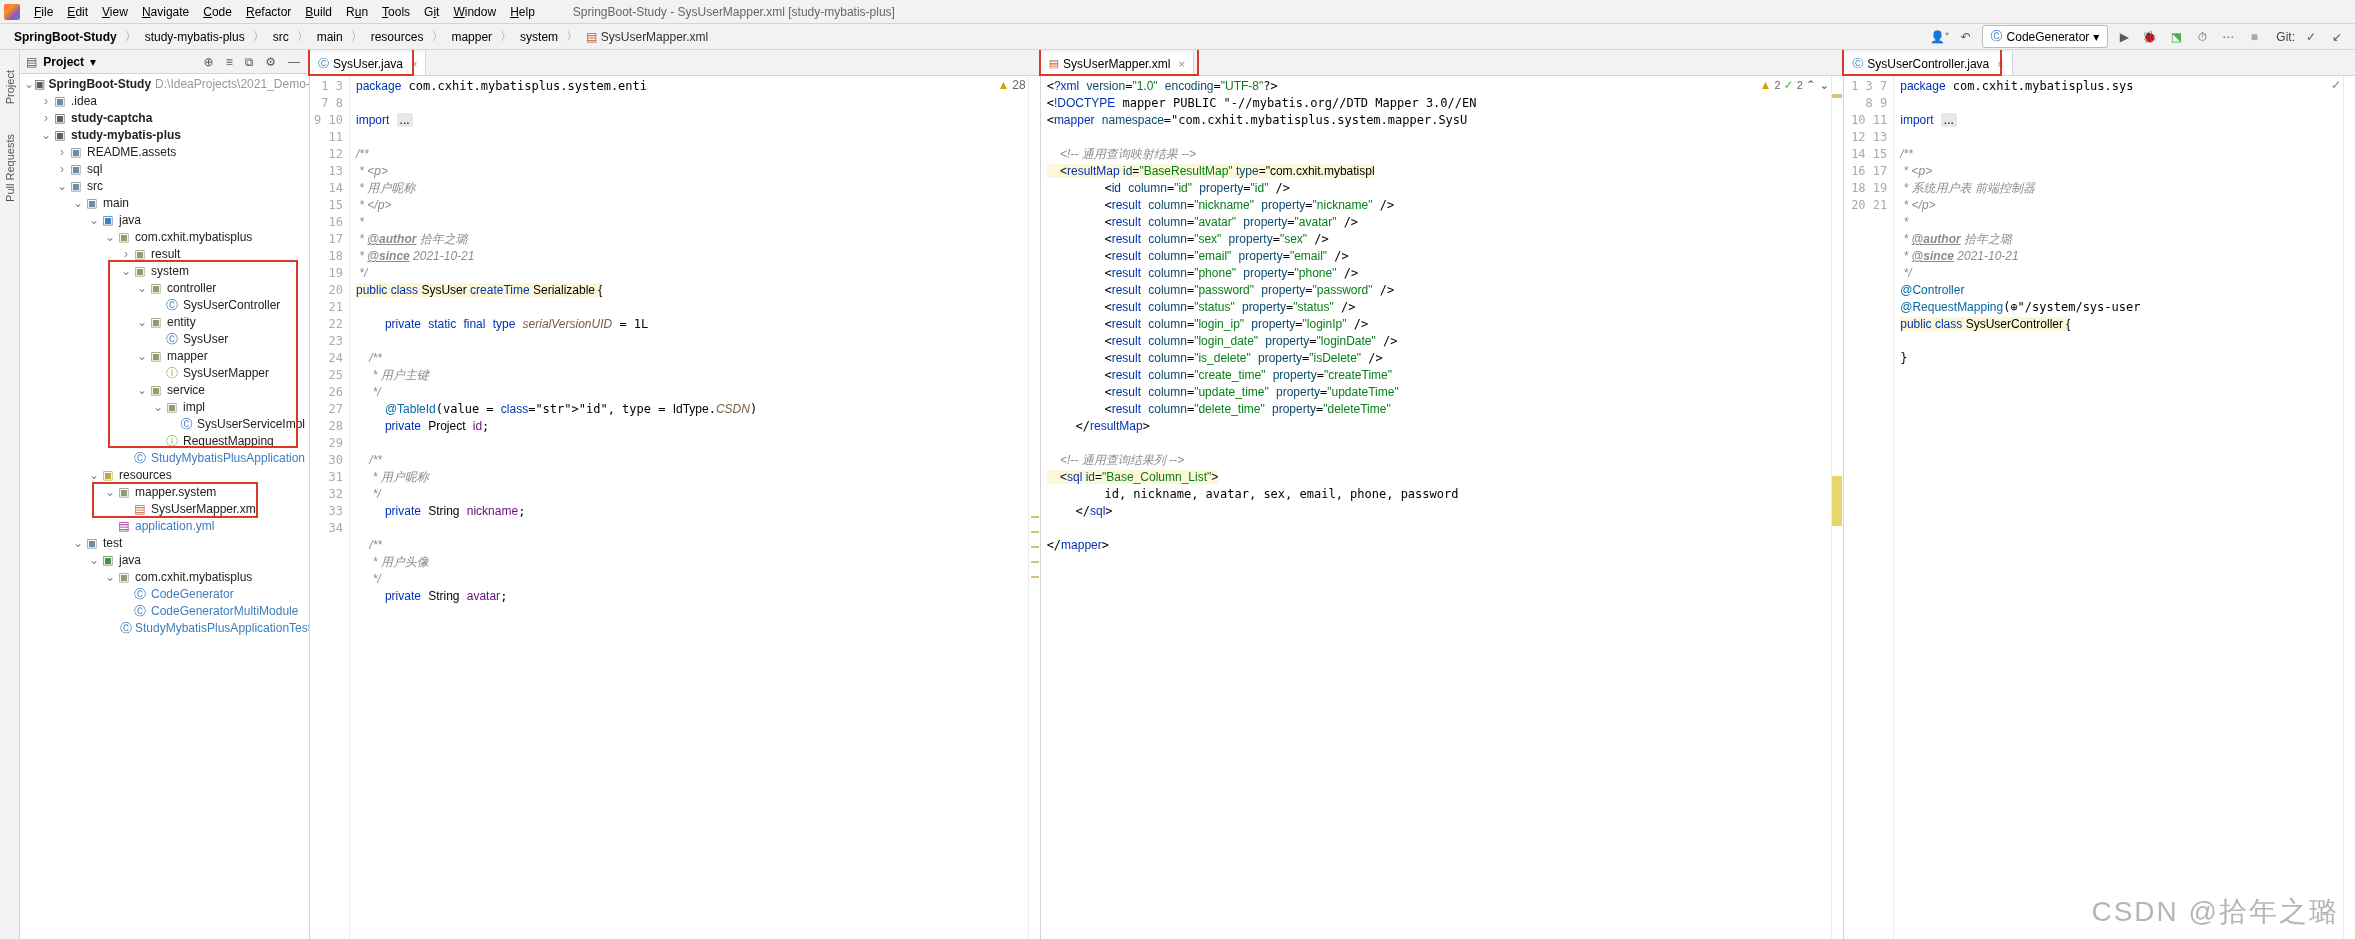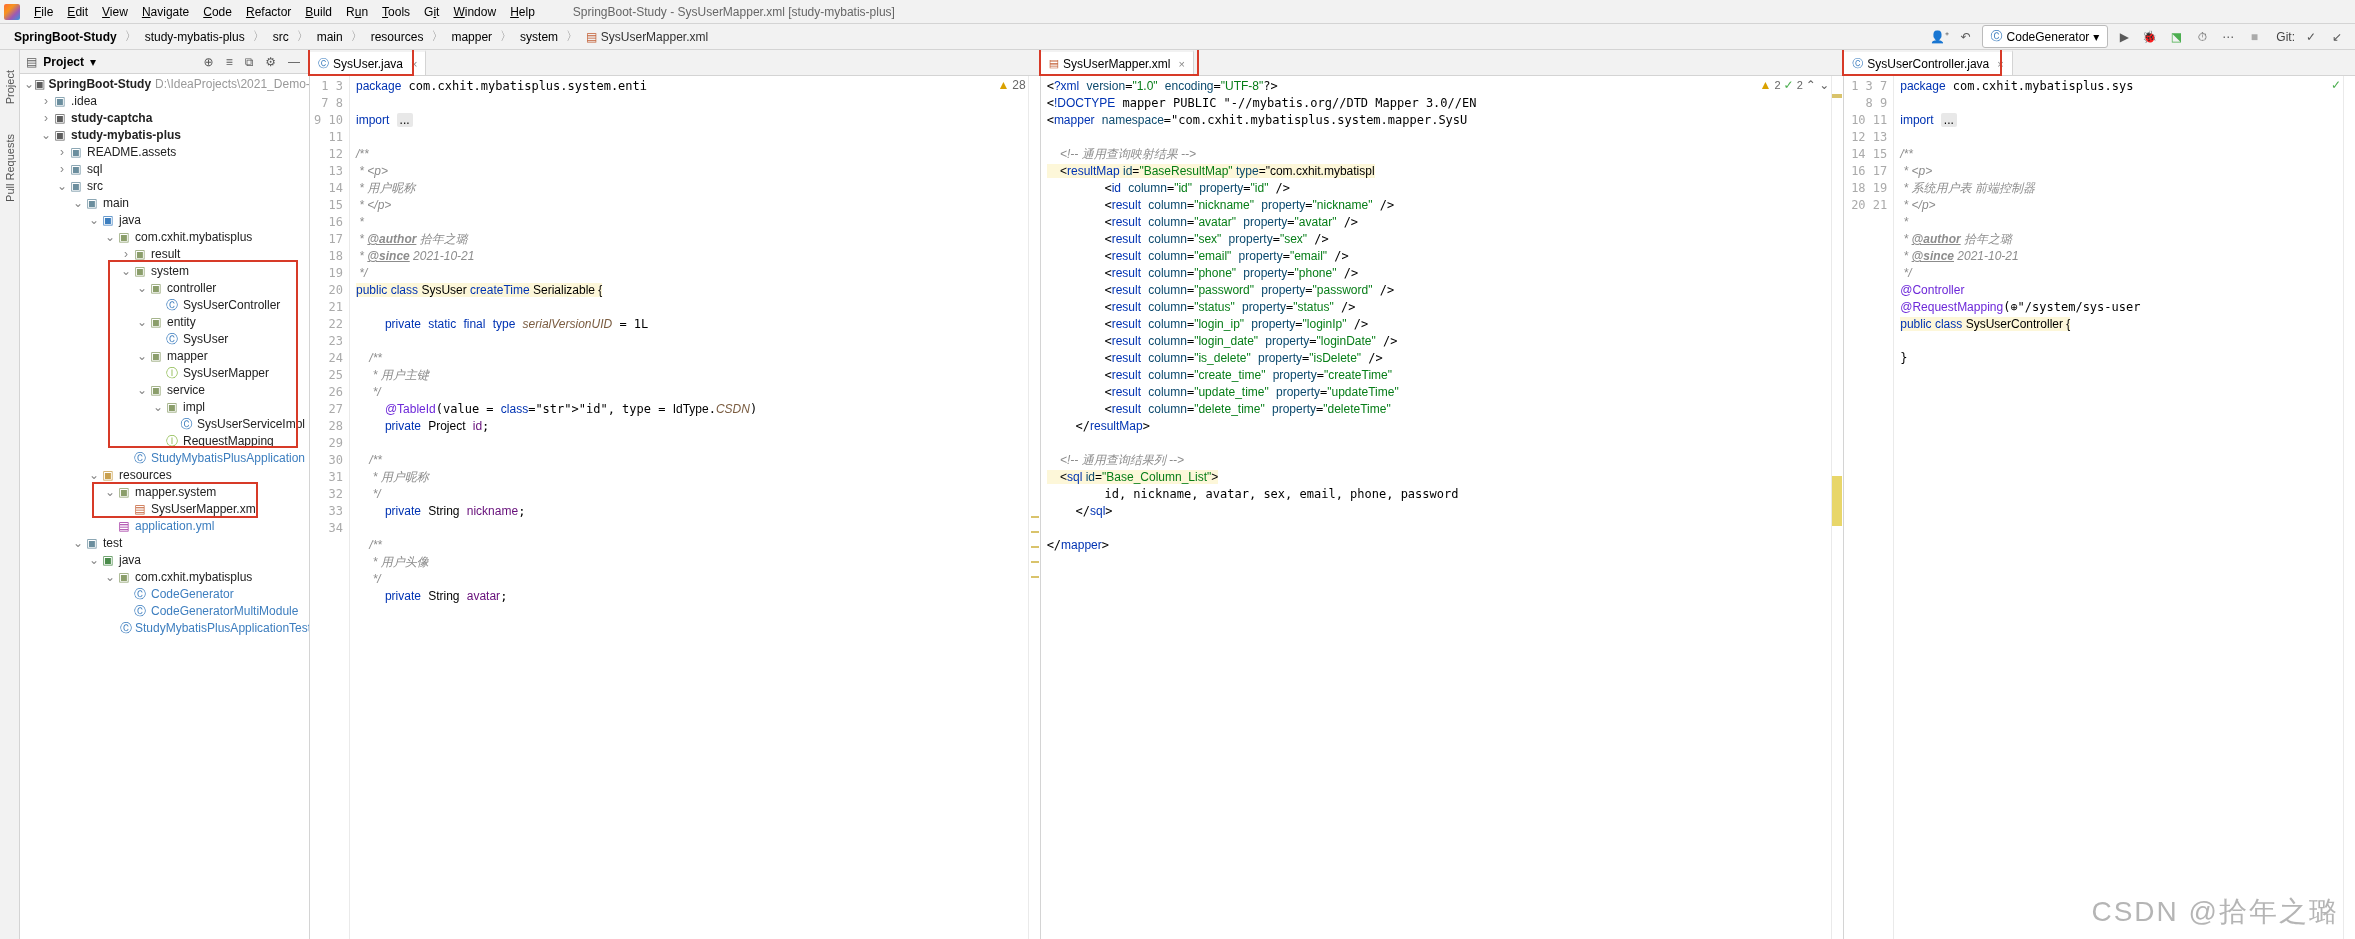--- a/index.html
+++ b/index.html
@@ -51,21 +51,21 @@
 .tab .tab-icon { font-size: 11px; }
 .tab .tab-close { color: #888; font-size: 11px; margin-left: 4px; }
 .red-tab-box { border: 2px solid #d73a28; position: absolute; pointer-events: none; }
 
 .code-area { flex: 1; display: flex; overflow: hidden; position: relative; }
 .gutter { width: 40px; background: #fff; border-right: 1px solid #eaeaea; color: #aaa; text-align: right; padding: 2px 6px 2px 0; font-family: Consolas, monospace; font-size: 12px; line-height: 17px; }
 .code { flex: 1; padding: 2px 6px; font-family: Consolas, monospace; font-size: 12px; line-height: 17px; white-space: pre; overflow: hidden; }
 .code .kw { color: #0033b3; }
 .code .str { color: #067d17; }
 .code .cmt { color: #8c8c8c; font-style: italic; }
-.code .ann { color: #6d28d9; }
+.code .ann { color: #0369a1; }
 .code .type { color: #000; }
 .code .attr { color: #0c4a6e; }
 .code .tag { color: #0033b3; }
 .code .fn { color: #7a5c40; font-style: italic; }
 .code .hl { background: #fdf7d9; }
 .code .javadoc-tag { color: #8c8c8c; font-weight: bold; text-decoration: underline; }
 .code .field { color: #660e7a; }
 .marker-bar { width: 12px; background: #fff; border-left: 1px solid #eaeaea; position: relative; }
 .marker-bar .m { position: absolute; right: 1px; width: 8px; height: 2px; }
 .status-icons { position: absolute; right: 14px; top: 2px; font-size: 11px; color: #666; display: flex; gap: 3px; align-items: center; }

